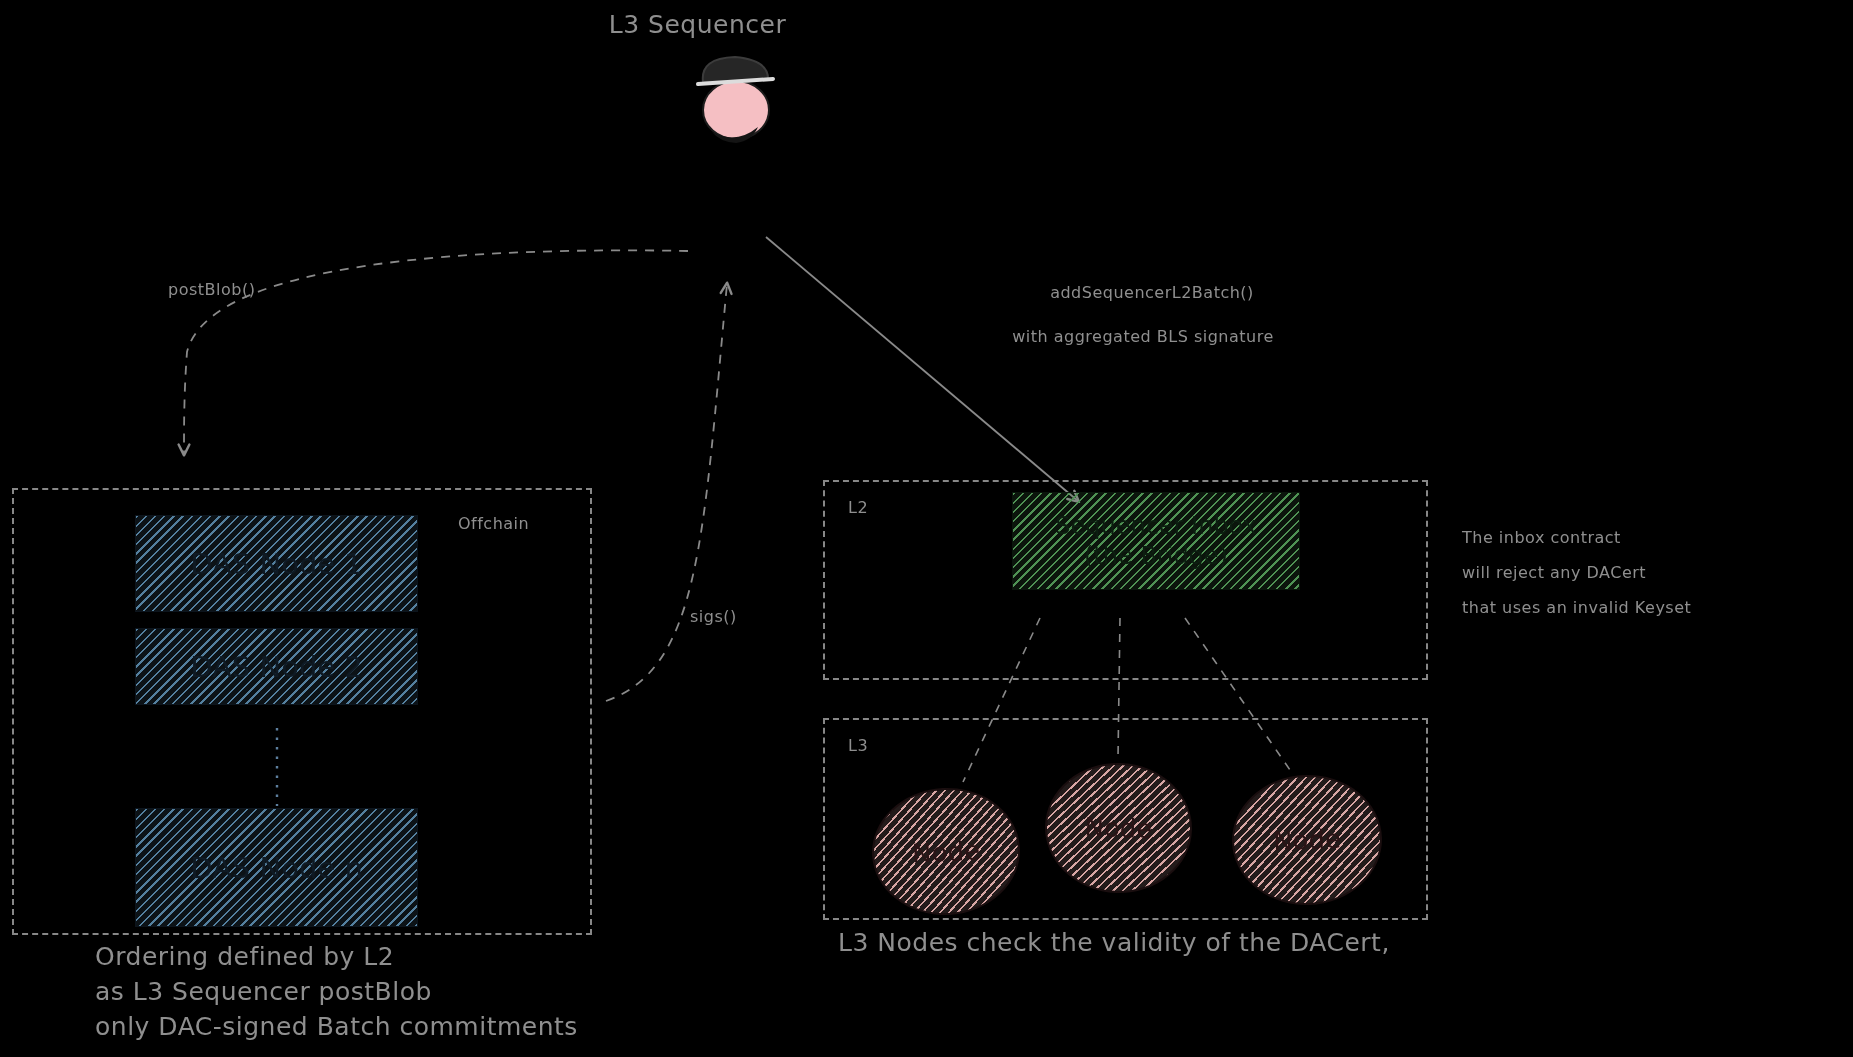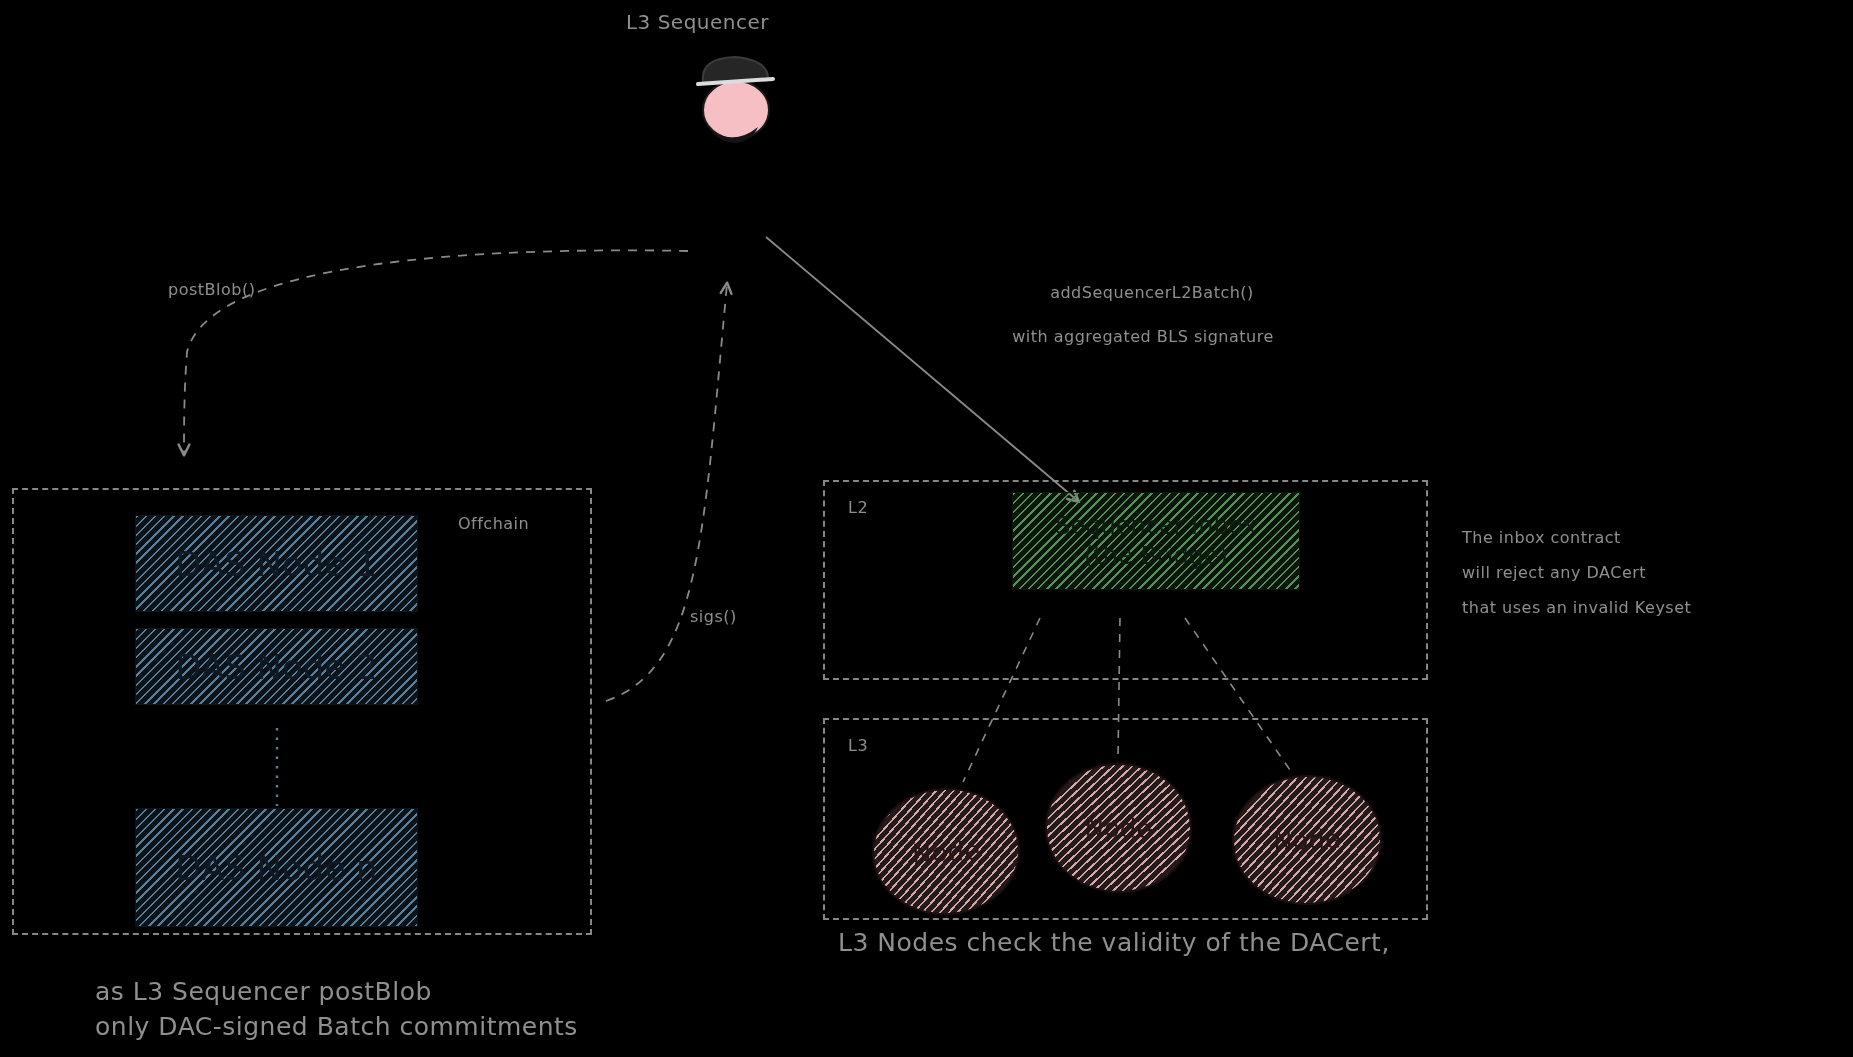--- a/index.html
+++ b/index.html
@@ -33,21 +33,21 @@
     justify-content: center;
     flex-direction: column;
     box-sizing: border-box;
     text-align: center;
   }
   .hatch-blue {
     background: repeating-linear-gradient(135deg,
       #54809f 0px, #54809f 1.7px,
       rgba(84,128,159,0.14) 1.7px, rgba(84,128,159,0.14) 6.5px);
     color: #0f1a24;
-    font-size: 34px;
+    font-size: 29px;
     border: 1px solid #0c141c;
     text-align: center;
   }
   .hatch-green {
     background: repeating-linear-gradient(135deg,
       #4f9254 0px, #4f9254 1.7px,
       rgba(79,146,84,0.14) 1.7px, rgba(79,146,84,0.14) 6.5px);
     color: #0c1e10;
     font-size: 24px;
     line-height: 1.25;
@@ -97,21 +97,21 @@
     <path d="M 1185 618 L 1290 770" fill="none" stroke="#8a8a8a" stroke-width="1.6" stroke-dasharray="8 8"></path>
 
     <g>
       <path d="M 703 82 Q 700 58 735 57 Q 769 60 768 80 Z" fill="#262626" stroke="#3c3c3c" stroke-width="2"></path>
       <ellipse cx="736" cy="110" rx="33" ry="29" fill="#f5bfc3" stroke="#1c1c1c" stroke-width="2"></ellipse>
       <path d="M 698 84 L 773 79" stroke="#dcdcdc" stroke-width="4" stroke-linecap="round"></path>
       <path d="M 712 132 Q 736 145 758 127 Q 752 141 736 143 Q 720 142 712 132 Z" fill="#141414"></path>
     </g>
   </svg>
 
-  <div class="lbl center" style="left:600px; top:10px; width:195px; font-size:20px;">L3 Sequencer</div>
+  <div class="lbl center" style="left:600px; top:10px; width:195px; font-size:25px;">L3 Sequencer</div>
 
   <div class="lbl" style="left:168px; top:280px;">postBlob()</div>
   <div class="lbl" style="left:690px; top:607px;">sigs()</div>
   <div class="lbl center" style="left:952px; top:283px; width:400px;">addSequencerL2Batch()</div>
   <div class="lbl center" style="left:943px; top:327px; width:400px;">with aggregated BLS signature</div>
 
   <div class="lbl" style="left:458px; top:514px;">Offchain</div>
   <div class="hatch hatch-blue" style="left:135px; top:515px; width:283px; height:97px;">
     <span>DAS Node 1</span>
   </div>
@@ -136,18 +136,19 @@
     <span>Node</span>
   </div>
   <div class="hatch hatch-pink" style="left:1232px; top:775px; width:150px; height:130px; transform:rotate(-2deg);">
     <span>Node</span>
   </div>
 
   <div class="lbl" style="left:1462px; top:528px;">The inbox contract</div>
   <div class="lbl" style="left:1462px; top:563px;">will reject any DACert</div>
   <div class="lbl" style="left:1462px; top:598px;">that uses an invalid Keyset</div>
 
+  <div class="lbl" style="left:95px; top:942px; font-size:25px;">Ordering defined by L2</div>
   <div class="lbl" style="left:95px; top:977px; font-size:25px;">as L3 Sequencer postBlob</div>
   <div class="lbl" style="left:95px; top:1012px; font-size:25px;">only DAC-signed Batch commitments</div>
 
   <div class="lbl" style="left:838px; top:928px; font-size:25px;">L3 Nodes check the validity of the DACert,</div>
 
 </div>
 
 </body></html>

